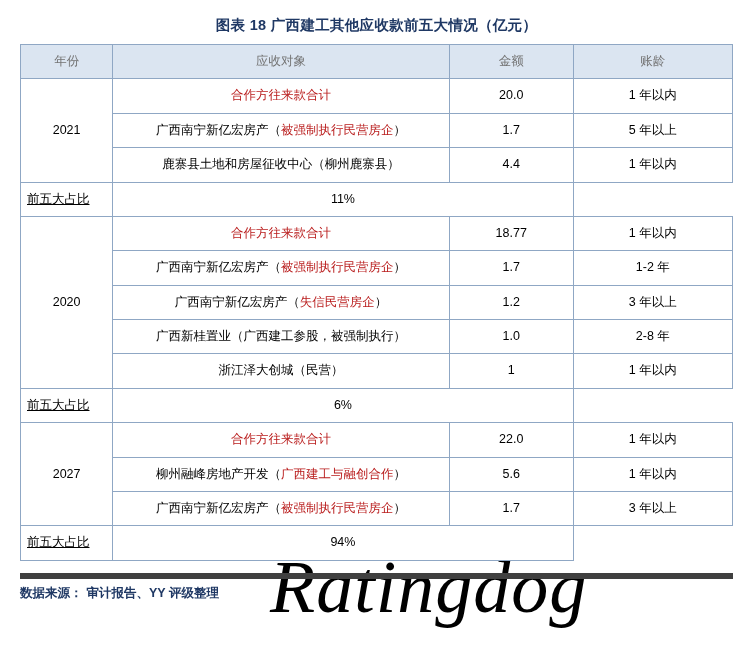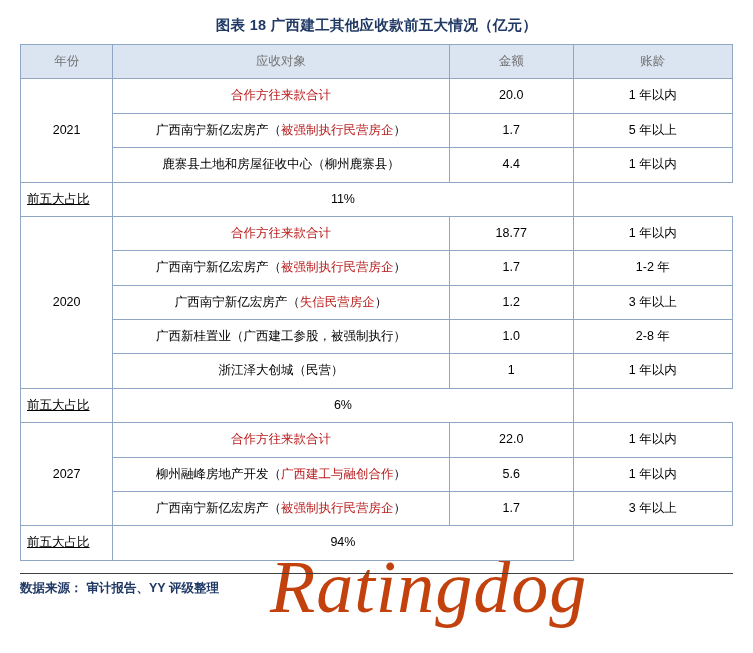--- a/index.html
+++ b/index.html
@@ -15,21 +15,21 @@
     position: relative;
     overflow: hidden;
   }
   .watermark {
     position: absolute;
     left: 270px;
     top: 545px;
     font-size: 74px;
     font-family: "Liberation Serif", serif;
     font-style: italic;
-    color: #c2410c;
+    color: #000000;
     letter-spacing: 1px;
     z-index: 0;
     pointer-events: none;
     white-space: nowrap;
   }
   .wrap {
     position: relative;
     z-index: 1;
     padding: 10px 20px 0 20px;
     box-sizing: border-box;
@@ -90,21 +90,21 @@
   }
   .thick-top td {
     border-top: 2px solid #4a6fa0;
   }
   .subtotal-label {
     text-align: left;
     text-decoration: underline;
   }
   .source {
     margin-top: 12px;
-    border-top: 1px solid #404040;
+    border-top: 6px solid #404040;
     padding-top: 6px;
     font-size: 12.5px;
     color: #1f3864;
     font-weight: bold;
     position: relative;
     z-index: 1;
     width: 713px;
     box-sizing: border-box;
   }
   .source span.lbl { margin-right: 4px; }

